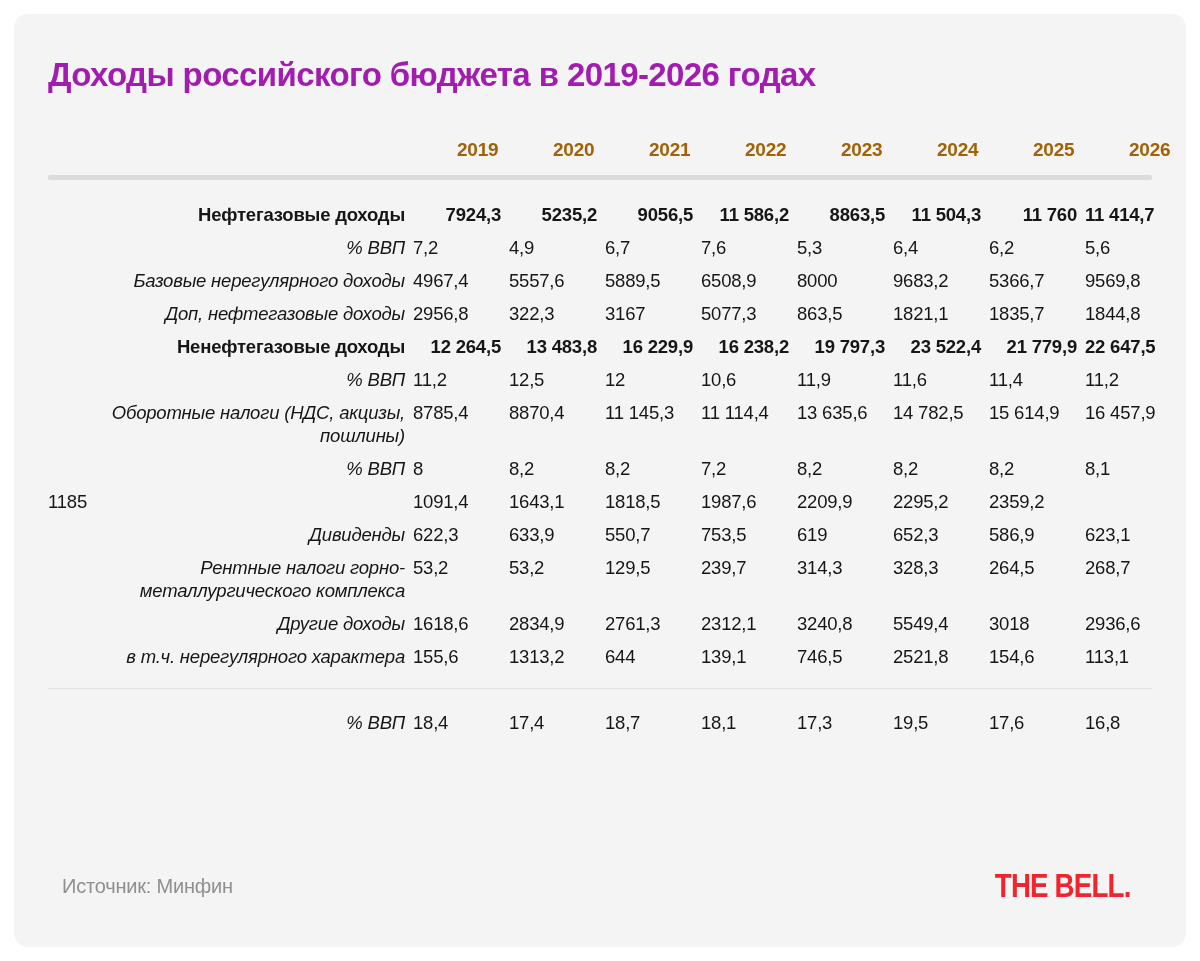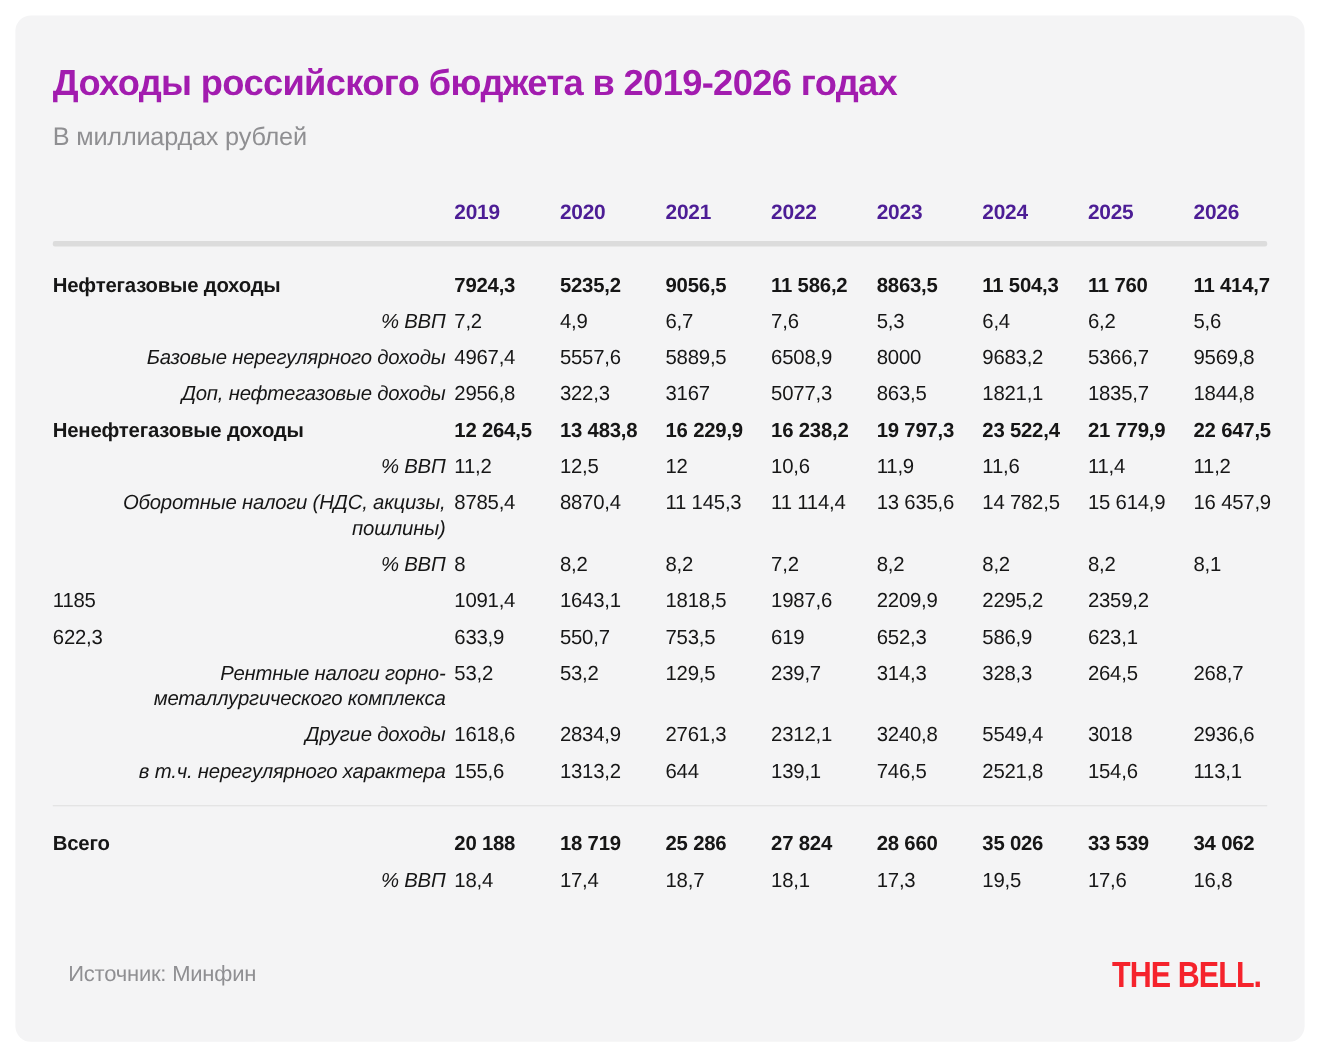--- a/index.html
+++ b/index.html
@@ -38,22 +38,23 @@
     margin-top:40px;
   }
   .grid-row{
     display:grid;
     grid-template-columns:365px repeat(7,96px) minmax(0,1fr);
     align-items:start;
   }
   .year-row .cell{
     font-weight:bold;
     font-size:19px;
-    color:#4c1d95;
+    color:#a16207;
     padding:4px 0 14px 0;
+    margin-left:44px;
   }
   .thick-divider{
     height:5px;
     background:#dcdcdc;
     border-radius:2px;
     margin:0 0 18px 0;
   }
   .thin-divider{
     height:1px;
     background:#e0e0e0;
@@ -61,29 +62,29 @@
   }
   .cell{
     font-size:18.5px;
     color:#161616;
     letter-spacing:-0.2px;
     line-height:23px;
     padding:5px 8px 5px 0;
     box-sizing:border-box;
   }
   .cell.value{ white-space:nowrap; }
-  .cell.bold{ font-weight:bold; }
+  .cell.bold{ font-weight:bold;text-align:right; }
   .cell.label.sub{
     font-style:italic;
     padding-left:20px;
     text-align:right;
   }
   .footer{
     position:absolute;
-    left:48px; right:40px; bottom:42px;
+    left:48px; right:56px; bottom:42px;
     display:flex;
     justify-content:space-between;
     align-items:center;
   }
   .source{
     font-size:20px;
     color:#8f8f92;
     letter-spacing:-0.2px;
   }
   .brand{
@@ -94,21 +95,20 @@
     transform:scaleX(0.84);
     transform-origin:100% 50%;
     white-space:nowrap;
   }
 </style>
 </head>
 <body>
 
 <div class="card">
   <div class="title">Доходы российского бюджета в 2019-2026 годах</div>
-  <div class="subtitle">В миллиардах рублей</div>
 
   <div class="table">
     <div class="grid-row year-row">
       <div class="cell"></div>
 
     <div class="cell">2019</div>
         <div class="cell">2020</div>
         <div class="cell">2021</div>
         <div class="cell">2022</div>
         <div class="cell">2023</div>
@@ -210,20 +210,21 @@
           <div class="cell value">1185</div>
           <div class="cell value">1091,4</div>
           <div class="cell value">1643,1</div>
           <div class="cell value">1818,5</div>
           <div class="cell value">1987,6</div>
           <div class="cell value">2209,9</div>
           <div class="cell value">2295,2</div>
           <div class="cell value">2359,2</div>
         </div>
         <div class="grid-row">
+          <div class="cell label sub">Дивиденды</div>
           <div class="cell value">622,3</div>
           <div class="cell value">633,9</div>
           <div class="cell value">550,7</div>
           <div class="cell value">753,5</div>
           <div class="cell value">619</div>
           <div class="cell value">652,3</div>
           <div class="cell value">586,9</div>
           <div class="cell value">623,1</div>
         </div>
         <div class="grid-row">
@@ -256,31 +257,20 @@
           <div class="cell value">139,1</div>
           <div class="cell value">746,5</div>
           <div class="cell value">2521,8</div>
           <div class="cell value">154,6</div>
           <div class="cell value">113,1</div>
         </div>
       </div>
     <div class="thin-divider"></div>
     <div>
         <div class="grid-row">
-          <div class="cell label bold">Всего</div>
-          <div class="cell value bold">20 188</div>
-          <div class="cell value bold">18 719</div>
-          <div class="cell value bold">25 286</div>
-          <div class="cell value bold">27 824</div>
-          <div class="cell value bold">28 660</div>
-          <div class="cell value bold">35 026</div>
-          <div class="cell value bold">33 539</div>
-          <div class="cell value bold">34 062</div>
-        </div>
-        <div class="grid-row">
           <div class="cell label sub">% ВВП</div>
           <div class="cell value">18,4</div>
           <div class="cell value">17,4</div>
           <div class="cell value">18,7</div>
           <div class="cell value">18,1</div>
           <div class="cell value">17,3</div>
           <div class="cell value">19,5</div>
           <div class="cell value">17,6</div>
           <div class="cell value">16,8</div>
         </div>

